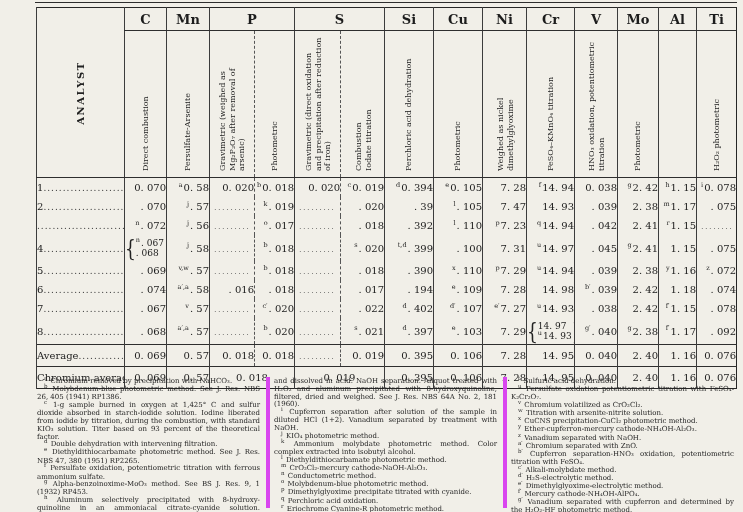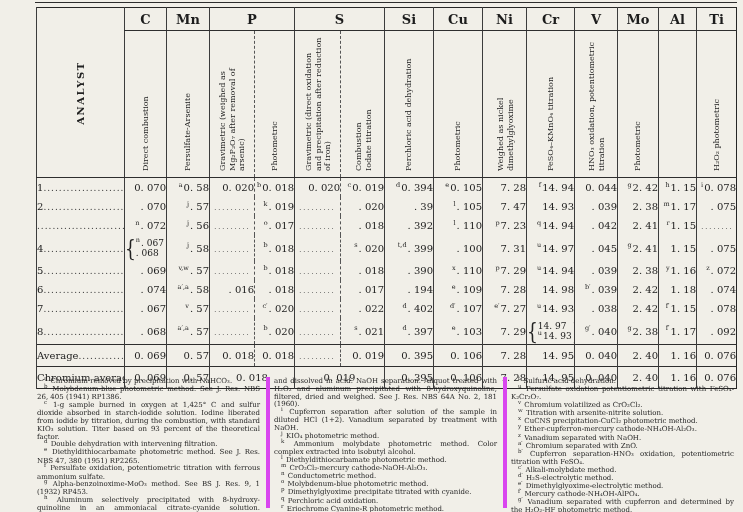--- a/index.html
+++ b/index.html
@@ -154,21 +154,21 @@
           <td class="">0. 070</td>
           <td class=""><sup>a</sup>0. 58</td>
           <td class="">0. 020</td>
           <td class="dl"><sup>b</sup>0. 018</td>
           <td class="">0. 020</td>
           <td class="dl"><sup>c</sup>0. 019</td>
           <td class=""><sup>d</sup>0. 394</td>
           <td class=""><sup>e</sup>0. 105</td>
           <td class="">7. 28</td>
           <td class=""><sup>f</sup>14. 94</td>
-          <td class="">0. 044</td>
+          <td class="">0. 038</td>
           <td class=""><sup>g</sup>2. 42</td>
           <td class=""><sup>h</sup>1. 15</td>
           <td class=""><sup>i</sup>0. 078</td>
         </tr>
         <tr>
           <td class="lbl">
             <span class="lblwrap">
               <span>2</span>
               <span class="dots"></span>
             </span>

